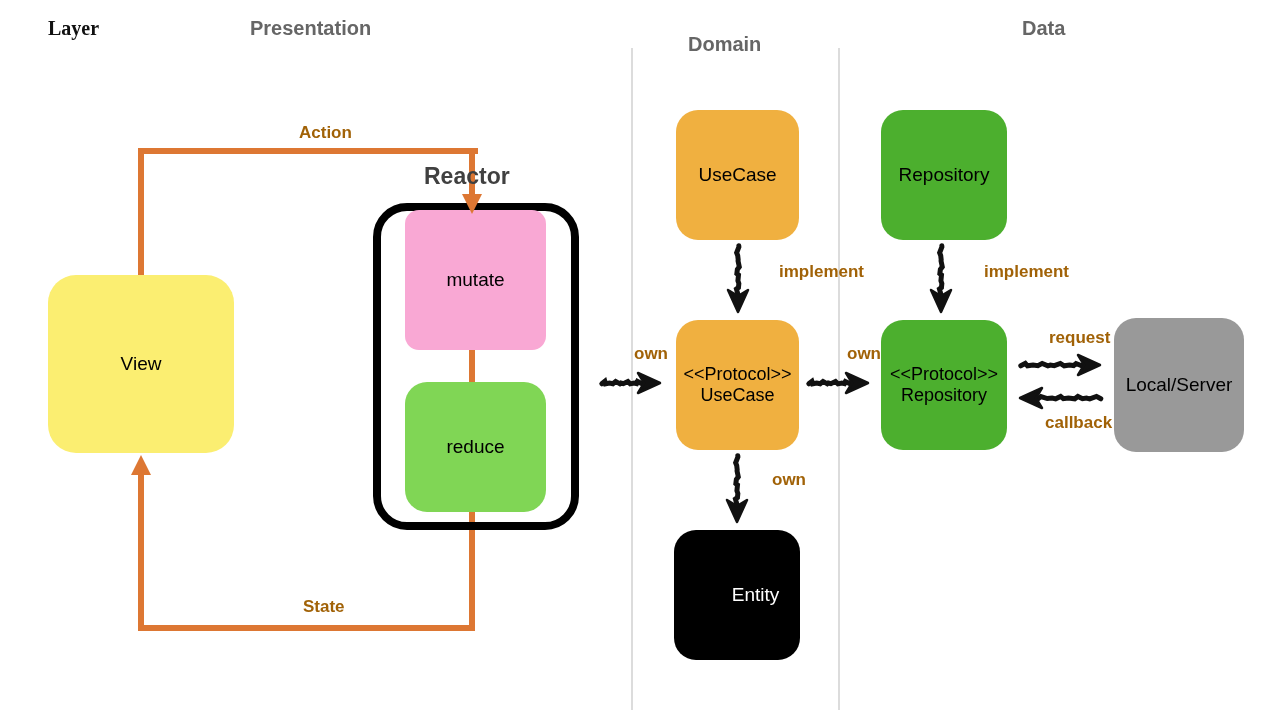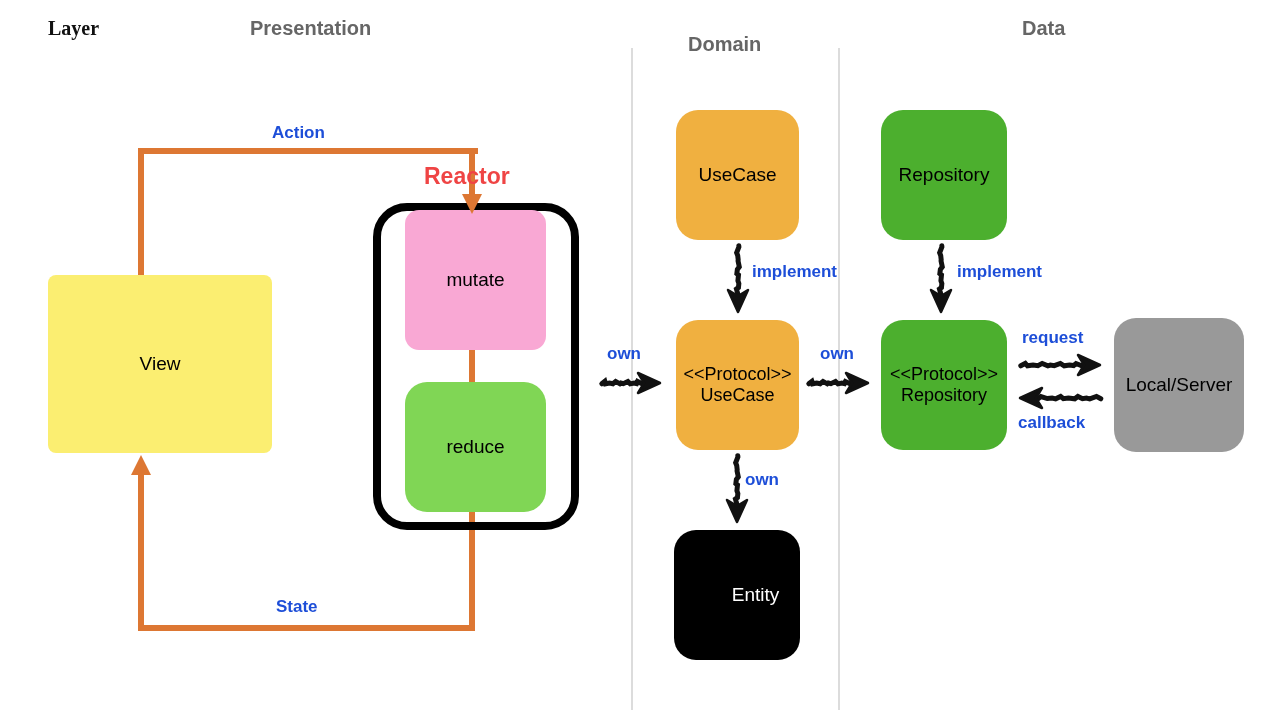--- a/index.html
+++ b/index.html
@@ -63,39 +63,40 @@
     position: absolute;
     box-sizing: border-box;
     border: 8px solid #000000;
     border-radius: 34px;
     background: transparent;
   }
   .reactor-title {
     position: absolute;
     font-weight: bold;
     font-size: 23px;
-    color: #ef4444;
+    color: #404040;
     white-space: nowrap;
     text-align: center;
   }
 
   
   .oline {
     position: absolute;
     background: #DD7733;
   }
 
   
   .edge-label {
     position: absolute;
     font-weight: bold;
     font-size: 17px;
-    color: #1d4ed8;
+    color: #a16207;
     white-space: nowrap;
     line-height: 1;
+    margin-left: 27px;
   }
 
   
   #arrows {
     position: absolute;
     left: 0;
     top: 0;
     width: 1280px;
     height: 710px;
     pointer-events: none;
@@ -125,21 +126,21 @@
       <div class="oline" style="left: 469px; top: 350px; width: 6px; height: 36px; background: rgb(221, 119, 51);"></div>
       <div class="oline" style="left: 469px; top: 505px; width: 6px; height: 126px; background: rgb(221, 119, 51);"></div>
       <div class="oline" style="left: 138px; top: 625px; width: 337px; height: 6px; background: rgb(221, 119, 51);"></div>
       <div class="oline" style="left: 138px; top: 462px; width: 6px; height: 169px; background: rgb(221, 119, 51);"></div>
     </div>
 
   <div class="reactor-box" id="reactor-box" style="left: 373px; top: 203px; width: 206px; height: 327px;"></div>
   <div class="reactor-title" id="reactor-title" style="left: 424px; top: 163px;">Reactor</div>
 
   <div id="nodes">
-      <div class="node dark-text" style="left: 48px; top: 275px; width: 224px; height: 178px; background: rgb(251, 238, 113); font-size: 19px; border-radius: 8px;">
+      <div class="node dark-text" style="left: 48px; top: 275px; width: 186px; height: 178px; background: rgb(251, 238, 113); font-size: 19px; border-radius: 28px;">
         <span class="ln">View</span>
       </div>
       <div class="node dark-text" style="left: 405px; top: 210px; width: 141px; height: 140px; background: #f9a8d4; font-size: 19px; border-radius: 14px;">
         <span class="ln">mutate</span>
       </div>
       <div class="node dark-text" style="left: 405px; top: 382px; width: 141px; height: 130px; background: rgb(128, 214, 85); font-size: 19px; border-radius: 22px;">
         <span class="ln">reduce</span>
       </div>
       <div class="node dark-text" style="left: 676px; top: 110px; width: 123px; height: 130px; background: rgb(240, 176, 64); font-size: 19px; border-radius: 22px;">
         <span class="ln">UseCase</span>

